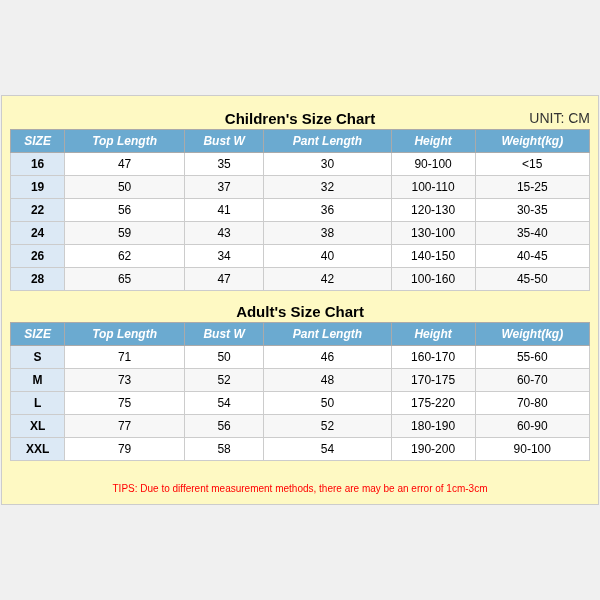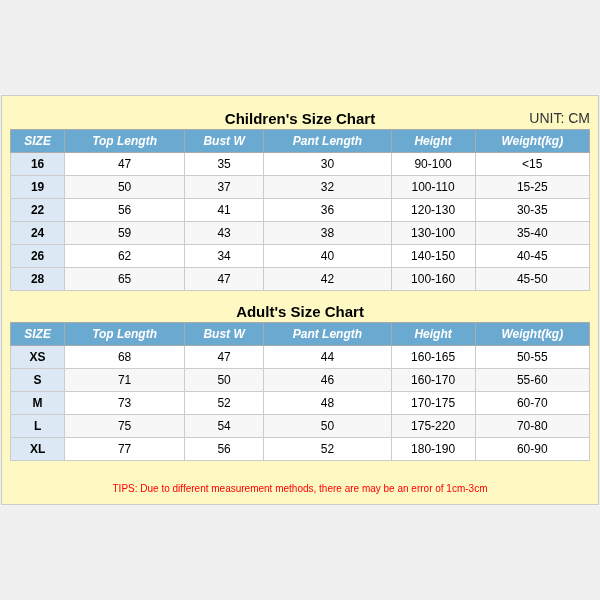--- a/index.html
+++ b/index.html
@@ -154,28 +154,20 @@
         <tr>
           <th>SIZE</th>
           <th>Top Length</th>
           <th>Bust W</th>
           <th>Pant Length</th>
           <th>Height</th>
           <th>Weight(kg)</th>
         </tr>
       </thead>
       <tbody id="adult-tbody">
-      <tr>
-            <td class="size-col">XS</td>
-            <td>68</td>
-            <td>47</td>
-            <td>44</td>
-            <td>160-165</td>
-            <td>50-55</td>
-          </tr>
           <tr>
             <td class="size-col">S</td>
             <td>71</td>
             <td>50</td>
             <td>46</td>
             <td>160-170</td>
             <td>55-60</td>
           </tr>
           <tr>
             <td class="size-col">M</td>
@@ -194,18 +186,26 @@
             <td>70-80</td>
           </tr>
           <tr>
             <td class="size-col">XL</td>
             <td>77</td>
             <td>56</td>
             <td>52</td>
             <td>180-190</td>
             <td>60-90</td>
           </tr>
+          <tr>
+            <td class="size-col">XXL</td>
+            <td>79</td>
+            <td>58</td>
+            <td>54</td>
+            <td>190-200</td>
+            <td>90-100</td>
+          </tr>
         </tbody>
     </table>
   </div>
 
   <div class="tips">TIPS: Due to different measurement methods, there are may be an error of 1cm-3cm</div>
 </div>
 
 </body></html>

